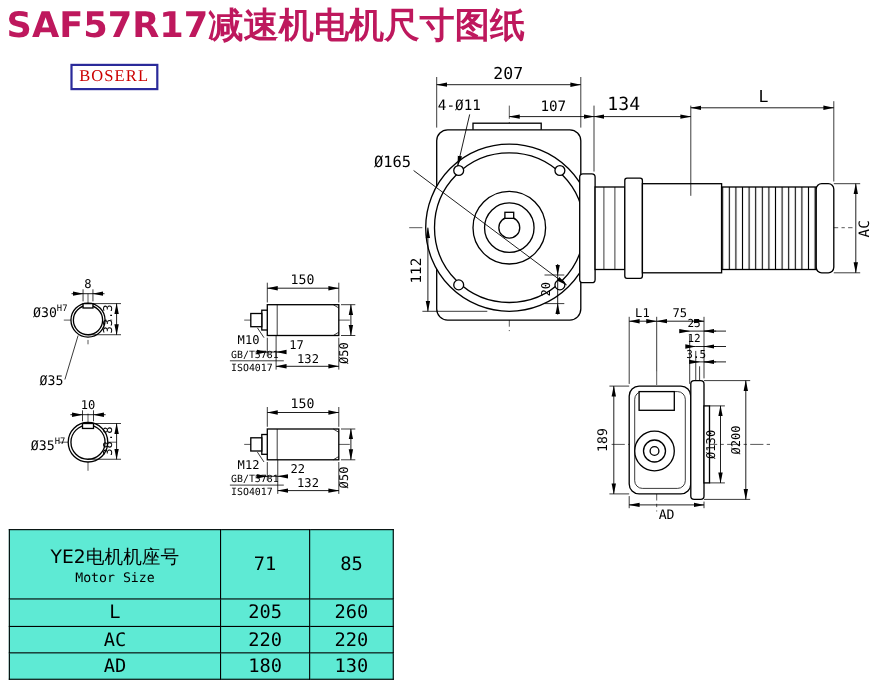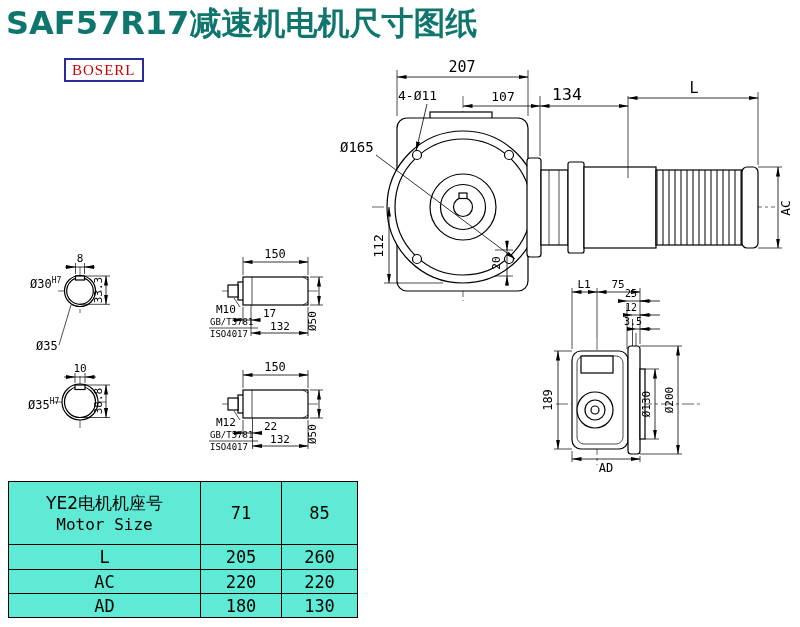--- a/index.html
+++ b/index.html
@@ -1,21 +1,21 @@
 <!DOCTYPE html>
 <html><head>
 <meta charset="utf-8">
 <title>SAF57R17</title>
 <style>
   * { margin:0; padding:0; box-sizing:border-box; }
   html,body { background:#fff; }
   .page { position:relative; width:800px; height:627px; background:#fff; overflow:hidden;
           font-family:"DejaVu Sans", sans-serif; }
   .title { position:absolute; left:6px; top:2px; font-size:32px; font-weight:bold;
-           color:#0f766e; white-space:nowrap; }
+           color:#be185d; white-space:nowrap; }
   .logo  { position:absolute; left:64px; top:58px; border:2px solid #2a2a9a;
            color:#cc0000; font-family:"Liberation Serif", serif; font-weight:normal;
            font-size:15px; line-height:20px; padding:0 6px; letter-spacing:1px; background:#fff; }
   svg.drawing { position:absolute; left:0; top:0; }
 
   
   .s  { stroke:#000; stroke-width:1.2; fill:none; }
   .sf { stroke:#000; stroke-width:1.2; fill:#fff; }
   .thin { stroke:#000; stroke-width:0.7; fill:none; }
   .dim  { stroke:#000; stroke-width:0.8; fill:none; }
@@ -23,21 +23,21 @@
   text { font-family:"DejaVu Sans Mono", monospace; fill:#000; }
   .mid { text-anchor:middle; }
   .t9{font-size:9px}.t10{font-size:10px}.t11{font-size:11px}.t12{font-size:12px}
   .t13{font-size:13px}.t14{font-size:14px}.t15{font-size:15px}.t16{font-size:16.5px}
 
   
   .dim-table { position:absolute; left:8px; top:481px; border-collapse:collapse; background:#5eead4; table-layout:fixed; }
   .dim-table td { border:1.3px solid #000; text-align:center; vertical-align:middle;
                   font-family:"DejaVu Sans Mono", monospace; font-size:17px; color:#000; }
   .hdr-cn { font-family:"DejaVu Sans", sans-serif; font-size:17px; }
-  .hdr-en { font-size:16px; }
+  .hdr-en { font-size:12px; }
 </style>
 </head>
 <body>
 
 <div class="page">
 
   <div class="title">SAF57R17减速机电机尺寸图纸</div>
   <div class="logo">BOSERL</div>
 
   <svg class="drawing" width="800" height="627" viewBox="0 0 800 627">

